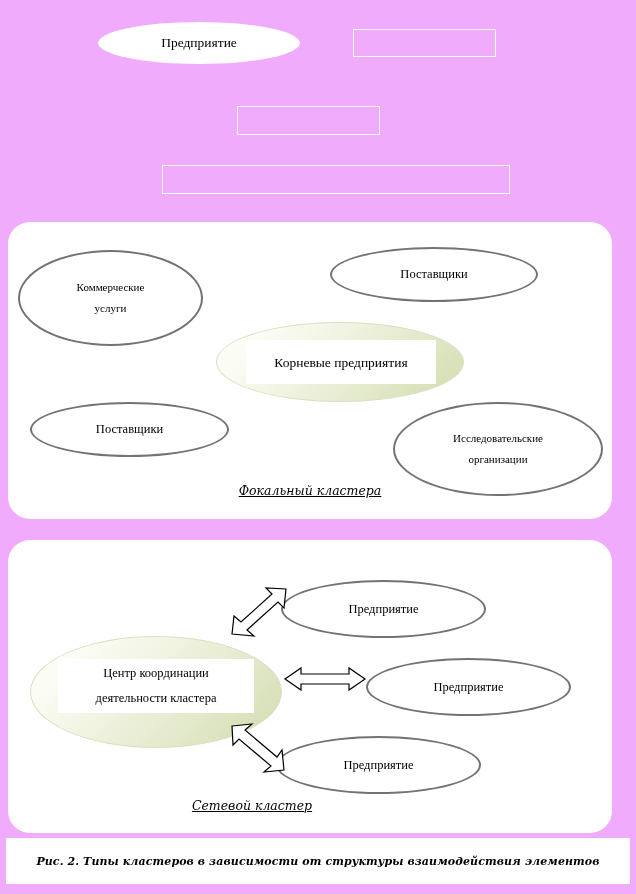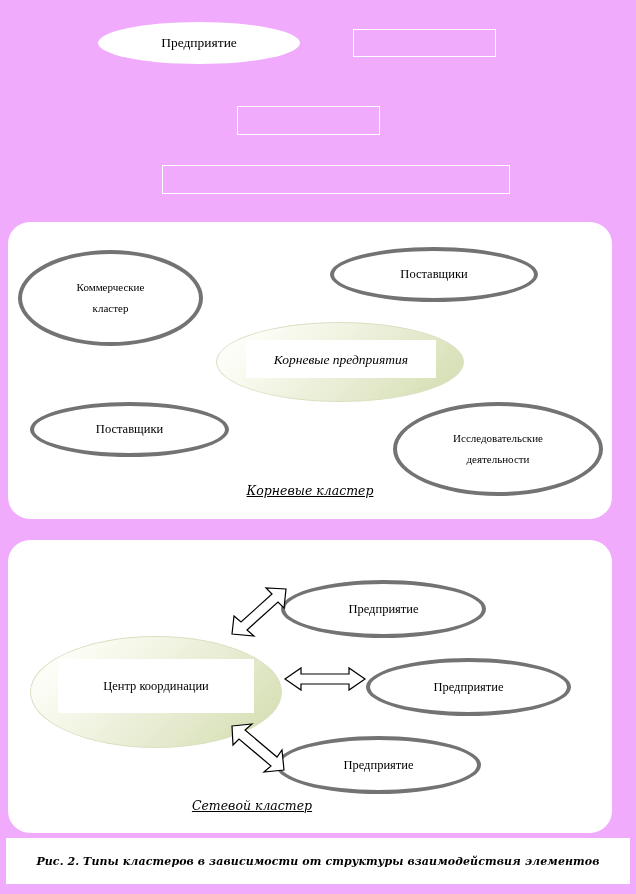--- a/index.html
+++ b/index.html
@@ -39,21 +39,21 @@
     display: flex;
     align-items: center;
     justify-content: center;
     text-align: center;
     color: #000000;
     box-sizing: border-box;
   }
 
   
   .outline-ellipse {
-    border: 4px solid #737373;
+    border: 2px solid #737373;
     border-radius: 50%;
     background: transparent;
     display: flex;
     flex-direction: column;
     align-items: center;
     justify-content: center;
     text-align: center;
     color: #000000;
     box-sizing: border-box;
     line-height: 1.95;
@@ -150,45 +150,45 @@
   </div>
 
   <div class="abs hollow-rect" style="left:162px; top:165px; width:348px; height:29px;">
     <span></span>
   </div>
 
   <div class="abs panel" style="left:8px; top:222px; width:604px; height:297px;">
 
     <div class="abs outline-ellipse t-small" style="left:10px; top:28px; width:185px; height:96px;">
       <span>Коммерческие</span>
-      <span>кластер</span>
+      <span>услуги</span>
     </div>
 
     <div class="abs outline-ellipse t-mid" style="left:322px; top:25px; width:208px; height:55px;">
       <span>Поставщики</span>
     </div>
 
     <div class="abs outline-ellipse t-mid" style="left:22px; top:180px; width:199px; height:55px;">
       <span>Поставщики</span>
     </div>
 
     <div class="abs outline-ellipse t-small" style="left:385px; top:180px; width:210px; height:94px;">
       <span>Исследовательские</span>
-      <span>деятельности</span>
+      <span>организации</span>
     </div>
 
     <div class="abs grad-ellipse" style="left:208px; top:100px; width:248px; height:80px;">
       <div class="shade"></div>
-      <div class="textbox t-big" style="left:30px; top:18px; width:190px; height:38px;font-style:italic;">
+      <div class="textbox t-big" style="left:30px; top:18px; width:190px; height:44px;">
         <span>Корневые предприятия</span>
       </div>
     </div>
 
     <div class="cluster-label t-mid" style="left:0px; top:261px; width:604px;">
-      <span>Корневые кластер</span>
+      <span>Фокальный кластера</span>
     </div>
   </div>
 
   <div class="abs panel" style="left:8px; top:540px; width:604px; height:293px;">
 
     <div class="abs outline-ellipse t-mid" style="left:273px; top:40px; width:205px; height:58px;">
       <span>Предприятие</span>
     </div>
 
     <div class="abs outline-ellipse t-mid" style="left:358px; top:118px; width:205px; height:58px;">
@@ -196,20 +196,21 @@
     </div>
 
     <div class="abs outline-ellipse t-mid" style="left:268px; top:196px; width:205px; height:58px;">
       <span>Предприятие</span>
     </div>
 
     <div class="abs grad-ellipse" style="left:22px; top:96px; width:252px; height:112px;">
       <div class="shade"></div>
       <div class="textbox t-mid" style="left:28px; top:23px; width:196px; height:54px;">
         <span>Центр координации</span>
+        <span>деятельности кластера</span>
       </div>
     </div>
 
     <svg class="arrow-svg" style="left:222px; top:46px;" width="60" height="52" viewBox="0 0 60 52">
       <polygon points="2,48 4,30 11,36 42,8 36,2 56,3 54,22 48,16 17,44 24,50" fill="#ffffff" stroke="#000000" stroke-width="1.2" stroke-linejoin="miter"></polygon>
     </svg>
 
     <svg class="arrow-svg" style="left:275px; top:126px;" width="84" height="26" viewBox="0 0 84 26">
       <polygon points="2,13 18,2 18,8 66,8 66,2 82,13 66,24 66,18 18,18 18,24" fill="#ffffff" stroke="#000000" stroke-width="1.2" stroke-linejoin="miter"></polygon>
     </svg>

